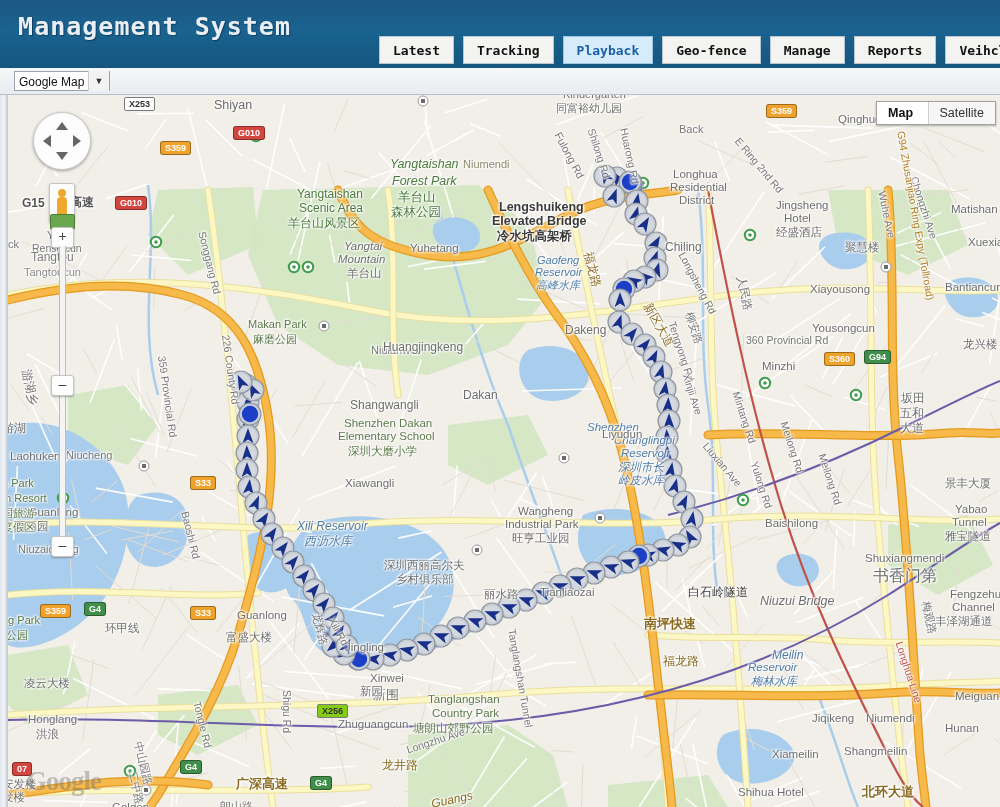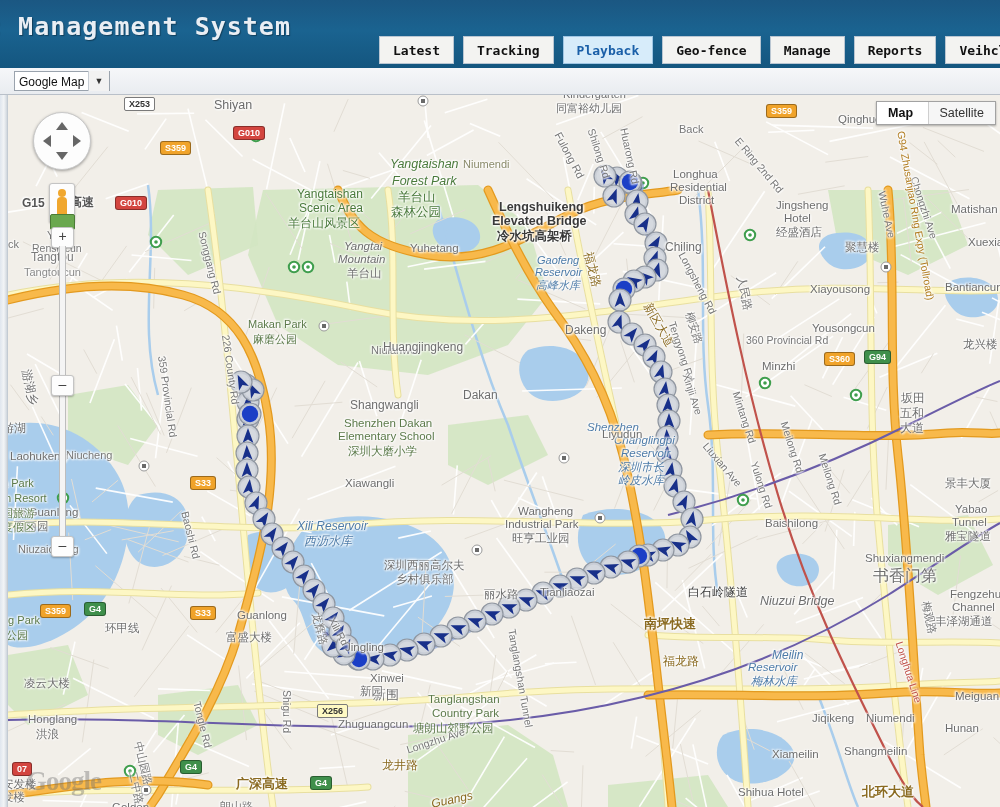--- a/index.html
+++ b/index.html
@@ -1048,21 +1048,21 @@
       <div class="lbl" style="position: absolute; left: 2px; top: 355px; font-size: 11.5px; white-space: nowrap; pointer-events: none; transform-origin: left top; color: rgb(110, 110, 110); text-shadow: rgb(255, 255, 255) 0px 0px 3px, rgb(255, 255, 255) 0px 0px 3px, rgb(255, 255, 255) 1px 1px 2px, rgb(255, 255, 255) -1px -1px 2px;">Laohukeng</div>
       <div class="lbl" style="position: absolute; left: 229px; top: 514px; font-size: 11.5px; white-space: nowrap; pointer-events: none; transform-origin: left top; color: rgb(110, 110, 110); text-shadow: rgb(255, 255, 255) 0px 0px 3px, rgb(255, 255, 255) 0px 0px 3px, rgb(255, 255, 255) 1px 1px 2px, rgb(255, 255, 255) -1px -1px 2px;">Guanlong</div>
       <div class="lbl" style="position: absolute; left: 218px; top: 535px; font-size: 11.5px; white-space: nowrap; pointer-events: none; transform-origin: left top; color: rgb(110, 110, 110); text-shadow: rgb(255, 255, 255) 0px 0px 3px, rgb(255, 255, 255) 0px 0px 3px, rgb(255, 255, 255) 1px 1px 2px, rgb(255, 255, 255) -1px -1px 2px;">富盛大楼</div>
       <div class="lbl" style="position: absolute; left: 337px; top: 546px; font-size: 11.5px; white-space: nowrap; pointer-events: none; transform-origin: left top; color: rgb(110, 110, 110); text-shadow: rgb(255, 255, 255) 0px 0px 3px, rgb(255, 255, 255) 0px 0px 3px, rgb(255, 255, 255) 1px 1px 2px, rgb(255, 255, 255) -1px -1px 2px;">Jingling</div>
       <div class="lbl" style="position: absolute; left: 362px; top: 577px; font-size: 11.5px; white-space: nowrap; pointer-events: none; transform-origin: left top; color: rgb(110, 110, 110); text-shadow: rgb(255, 255, 255) 0px 0px 3px, rgb(255, 255, 255) 0px 0px 3px, rgb(255, 255, 255) 1px 1px 2px, rgb(255, 255, 255) -1px -1px 2px;">Xinwei</div>
       <div class="lbl" style="position: absolute; left: 365px; top: 591px; font-size: 13px; white-space: nowrap; pointer-events: none; transform-origin: left top; color: rgb(110, 110, 110); text-shadow: rgb(255, 255, 255) 0px 0px 3px, rgb(255, 255, 255) 0px 0px 3px, rgb(255, 255, 255) 1px 1px 2px, rgb(255, 255, 255) -1px -1px 2px;">新围</div>
       <div class="lbl" style="position: absolute; left: 420px; top: 598px; font-size: 11.5px; white-space: nowrap; pointer-events: none; transform-origin: left top; color: rgb(92, 122, 74); text-shadow: rgb(255, 255, 255) 0px 0px 3px, rgb(255, 255, 255) 0px 0px 3px, rgb(255, 255, 255) 1px 1px 2px, rgb(255, 255, 255) -1px -1px 2px;">Tanglangshan</div>
       <div class="lbl" style="position: absolute; left: 424px; top: 612px; font-size: 11.5px; white-space: nowrap; pointer-events: none; transform-origin: left top; color: rgb(92, 122, 74); text-shadow: rgb(255, 255, 255) 0px 0px 3px, rgb(255, 255, 255) 0px 0px 3px, rgb(255, 255, 255) 1px 1px 2px, rgb(255, 255, 255) -1px -1px 2px;">Country Park</div>
       <div class="lbl" style="position: absolute; left: 405px; top: 626px; font-size: 11.5px; white-space: nowrap; pointer-events: none; transform-origin: left top; color: rgb(92, 122, 74); text-shadow: rgb(255, 255, 255) 0px 0px 3px, rgb(255, 255, 255) 0px 0px 3px, rgb(255, 255, 255) 1px 1px 2px, rgb(255, 255, 255) -1px -1px 2px;">塘朗山郊野公园</div>
       <div class="lbl" style="position: absolute; left: 330px; top: 623px; font-size: 11.5px; white-space: nowrap; pointer-events: none; transform-origin: left top; color: rgb(110, 110, 110); text-shadow: rgb(255, 255, 255) 0px 0px 3px, rgb(255, 255, 255) 0px 0px 3px, rgb(255, 255, 255) 1px 1px 2px, rgb(255, 255, 255) -1px -1px 2px;">Zhuguangcun</div>
-      <div class="lbl" style="position: absolute; left: 309px; top: 609px; font-size: 9px; white-space: nowrap; pointer-events: none; transform-origin: left top; color: rgb(51, 51, 51); font-weight: bold; padding: 1px 4px; border-radius: 2px; border: 1px solid rgb(122, 122, 122); background: #fef9c3;">X256</div>
+      <div class="lbl" style="position: absolute; left: 309px; top: 609px; font-size: 9px; white-space: nowrap; pointer-events: none; transform-origin: left top; color: rgb(51, 51, 51); font-weight: bold; padding: 1px 4px; border-radius: 2px; border: 1px solid rgb(122, 122, 122); background: #84cc16;">X256</div>
       <div class="lbl" style="position: absolute; left: 20px; top: 618px; font-size: 11.5px; white-space: nowrap; pointer-events: none; transform-origin: left top; color: rgb(110, 110, 110); text-shadow: rgb(255, 255, 255) 0px 0px 3px, rgb(255, 255, 255) 0px 0px 3px, rgb(255, 255, 255) 1px 1px 2px, rgb(255, 255, 255) -1px -1px 2px;">Honglang</div>
       <div class="lbl" style="position: absolute; left: 28px; top: 632px; font-size: 11.5px; white-space: nowrap; pointer-events: none; transform-origin: left top; color: rgb(110, 110, 110); text-shadow: rgb(255, 255, 255) 0px 0px 3px, rgb(255, 255, 255) 0px 0px 3px, rgb(255, 255, 255) 1px 1px 2px, rgb(255, 255, 255) -1px -1px 2px;">洪浪</div>
       <div class="lbl" style="position: absolute; left: 104px; top: 706px; font-size: 11.5px; white-space: nowrap; pointer-events: none; transform-origin: left top; color: rgb(110, 110, 110); text-shadow: rgb(255, 255, 255) 0px 0px 3px, rgb(255, 255, 255) 0px 0px 3px, rgb(255, 255, 255) 1px 1px 2px, rgb(255, 255, 255) -1px -1px 2px;">Golden</div>
       <div class="lbl" style="position: absolute; left: 172px; top: 665px; font-size: 9px; white-space: nowrap; pointer-events: none; transform-origin: left top; color: rgb(255, 255, 255); font-weight: bold; padding: 1px 4px; border-radius: 3px; border: 1px solid rgba(0, 0, 0, 0.35); background: rgb(63, 143, 75);">G4</div>
       <div class="lbl" style="position: absolute; left: 302px; top: 681px; font-size: 9px; white-space: nowrap; pointer-events: none; transform-origin: left top; color: rgb(255, 255, 255); font-weight: bold; padding: 1px 4px; border-radius: 3px; border: 1px solid rgba(0, 0, 0, 0.35); background: rgb(63, 143, 75);">G4</div>
       <div class="lbl" style="position: absolute; left: 228px; top: 680px; font-size: 13px; white-space: nowrap; pointer-events: none; transform-origin: left top; color: rgb(138, 106, 32); text-shadow: rgb(255, 255, 255) 0px 0px 3px, rgb(255, 255, 255) 0px 0px 3px, rgb(255, 255, 255) 1px 1px 2px, rgb(255, 255, 255) -1px -1px 2px; font-weight: bold;">广深高速</div>
       <div class="lbl" style="position: absolute; left: 374px; top: 662px; font-size: 12px; white-space: nowrap; pointer-events: none; transform-origin: left top; color: rgb(138, 106, 32); text-shadow: rgb(255, 255, 255) 0px 0px 3px, rgb(255, 255, 255) 0px 0px 3px, rgb(255, 255, 255) 1px 1px 2px, rgb(255, 255, 255) -1px -1px 2px;">龙井路</div>
       <div class="lbl" style="position: absolute; left: 397px; top: 649px; font-size: 10.5px; white-space: nowrap; pointer-events: none; transform: rotate(-18deg); transform-origin: left top; color: rgb(119, 119, 119); text-shadow: rgb(255, 255, 255) 0px 0px 3px, rgb(255, 255, 255) 0px 0px 3px, rgb(255, 255, 255) 1px 1px 2px, rgb(255, 255, 255) -1px -1px 2px;">Longzhu Ave</div>
       <div class="lbl" style="position: absolute; left: 195px; top: 605px; font-size: 10.5px; white-space: nowrap; pointer-events: none; transform: rotate(76deg); transform-origin: left top; color: rgb(119, 119, 119); text-shadow: rgb(255, 255, 255) 0px 0px 3px, rgb(255, 255, 255) 0px 0px 3px, rgb(255, 255, 255) 1px 1px 2px, rgb(255, 255, 255) -1px -1px 2px;">Tongle Rd</div>
       <div class="lbl" style="position: absolute; left: 285px; top: 595px; font-size: 10.5px; white-space: nowrap; pointer-events: none; transform: rotate(90deg); transform-origin: left top; color: rgb(119, 119, 119); text-shadow: rgb(255, 255, 255) 0px 0px 3px, rgb(255, 255, 255) 0px 0px 3px, rgb(255, 255, 255) 1px 1px 2px, rgb(255, 255, 255) -1px -1px 2px;">Shigu Rd</div>

